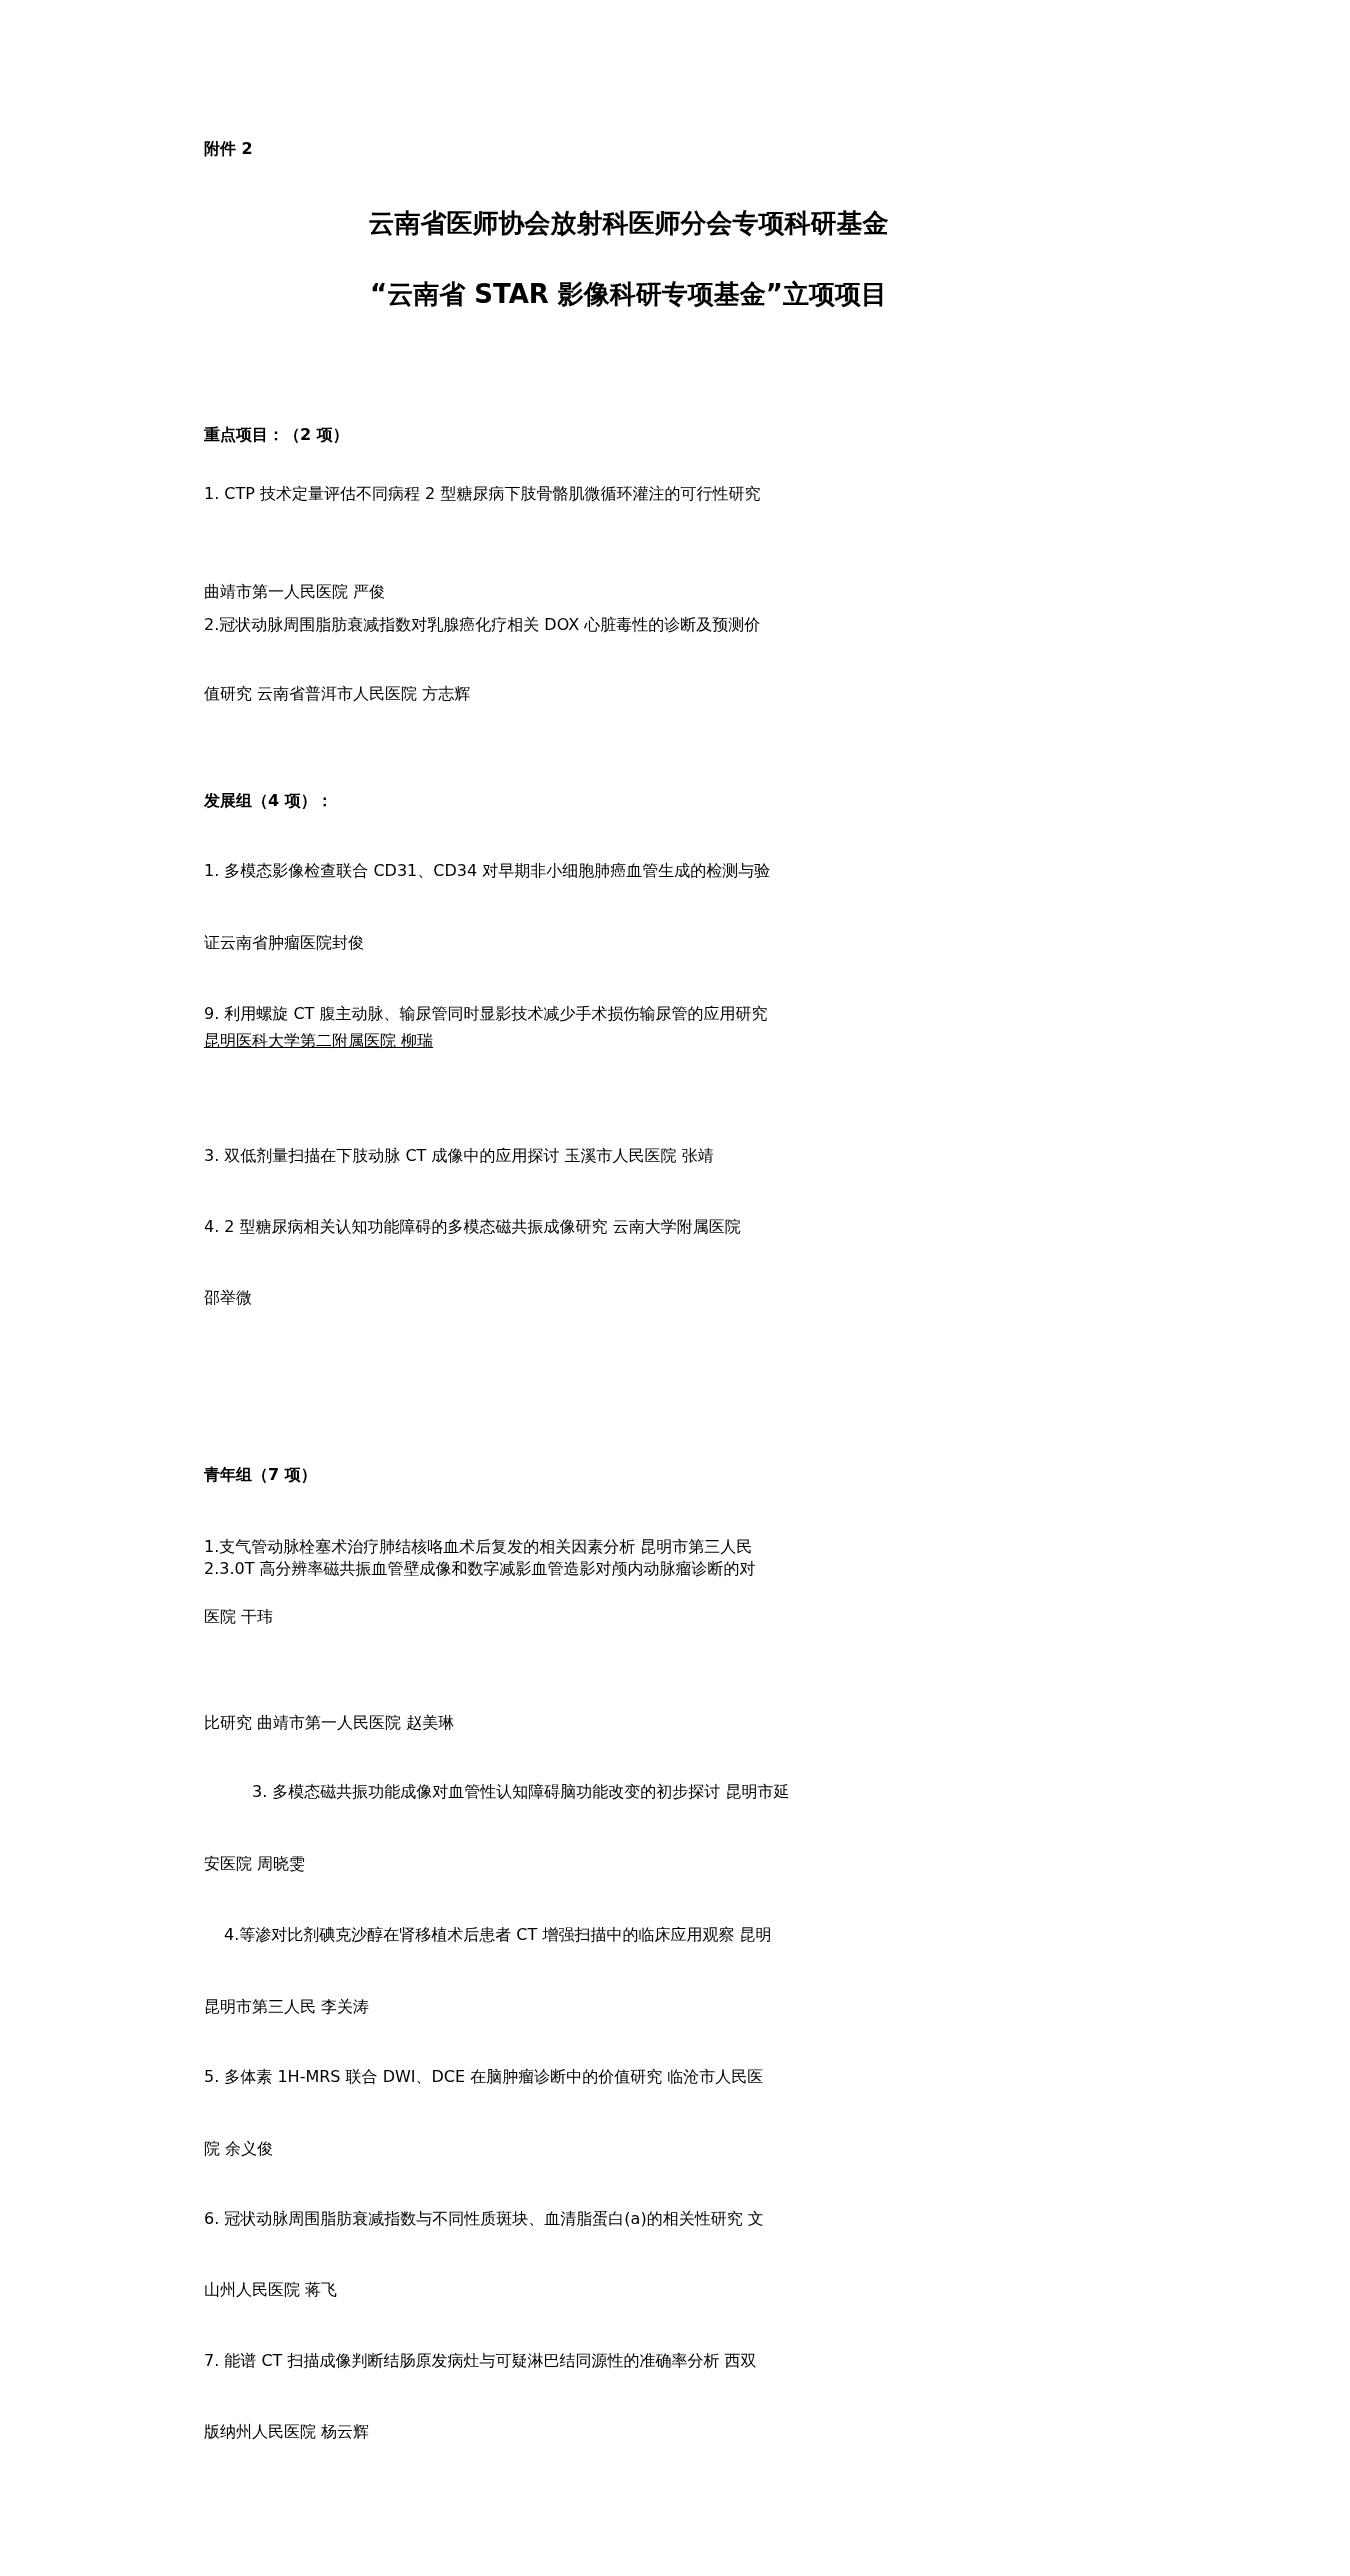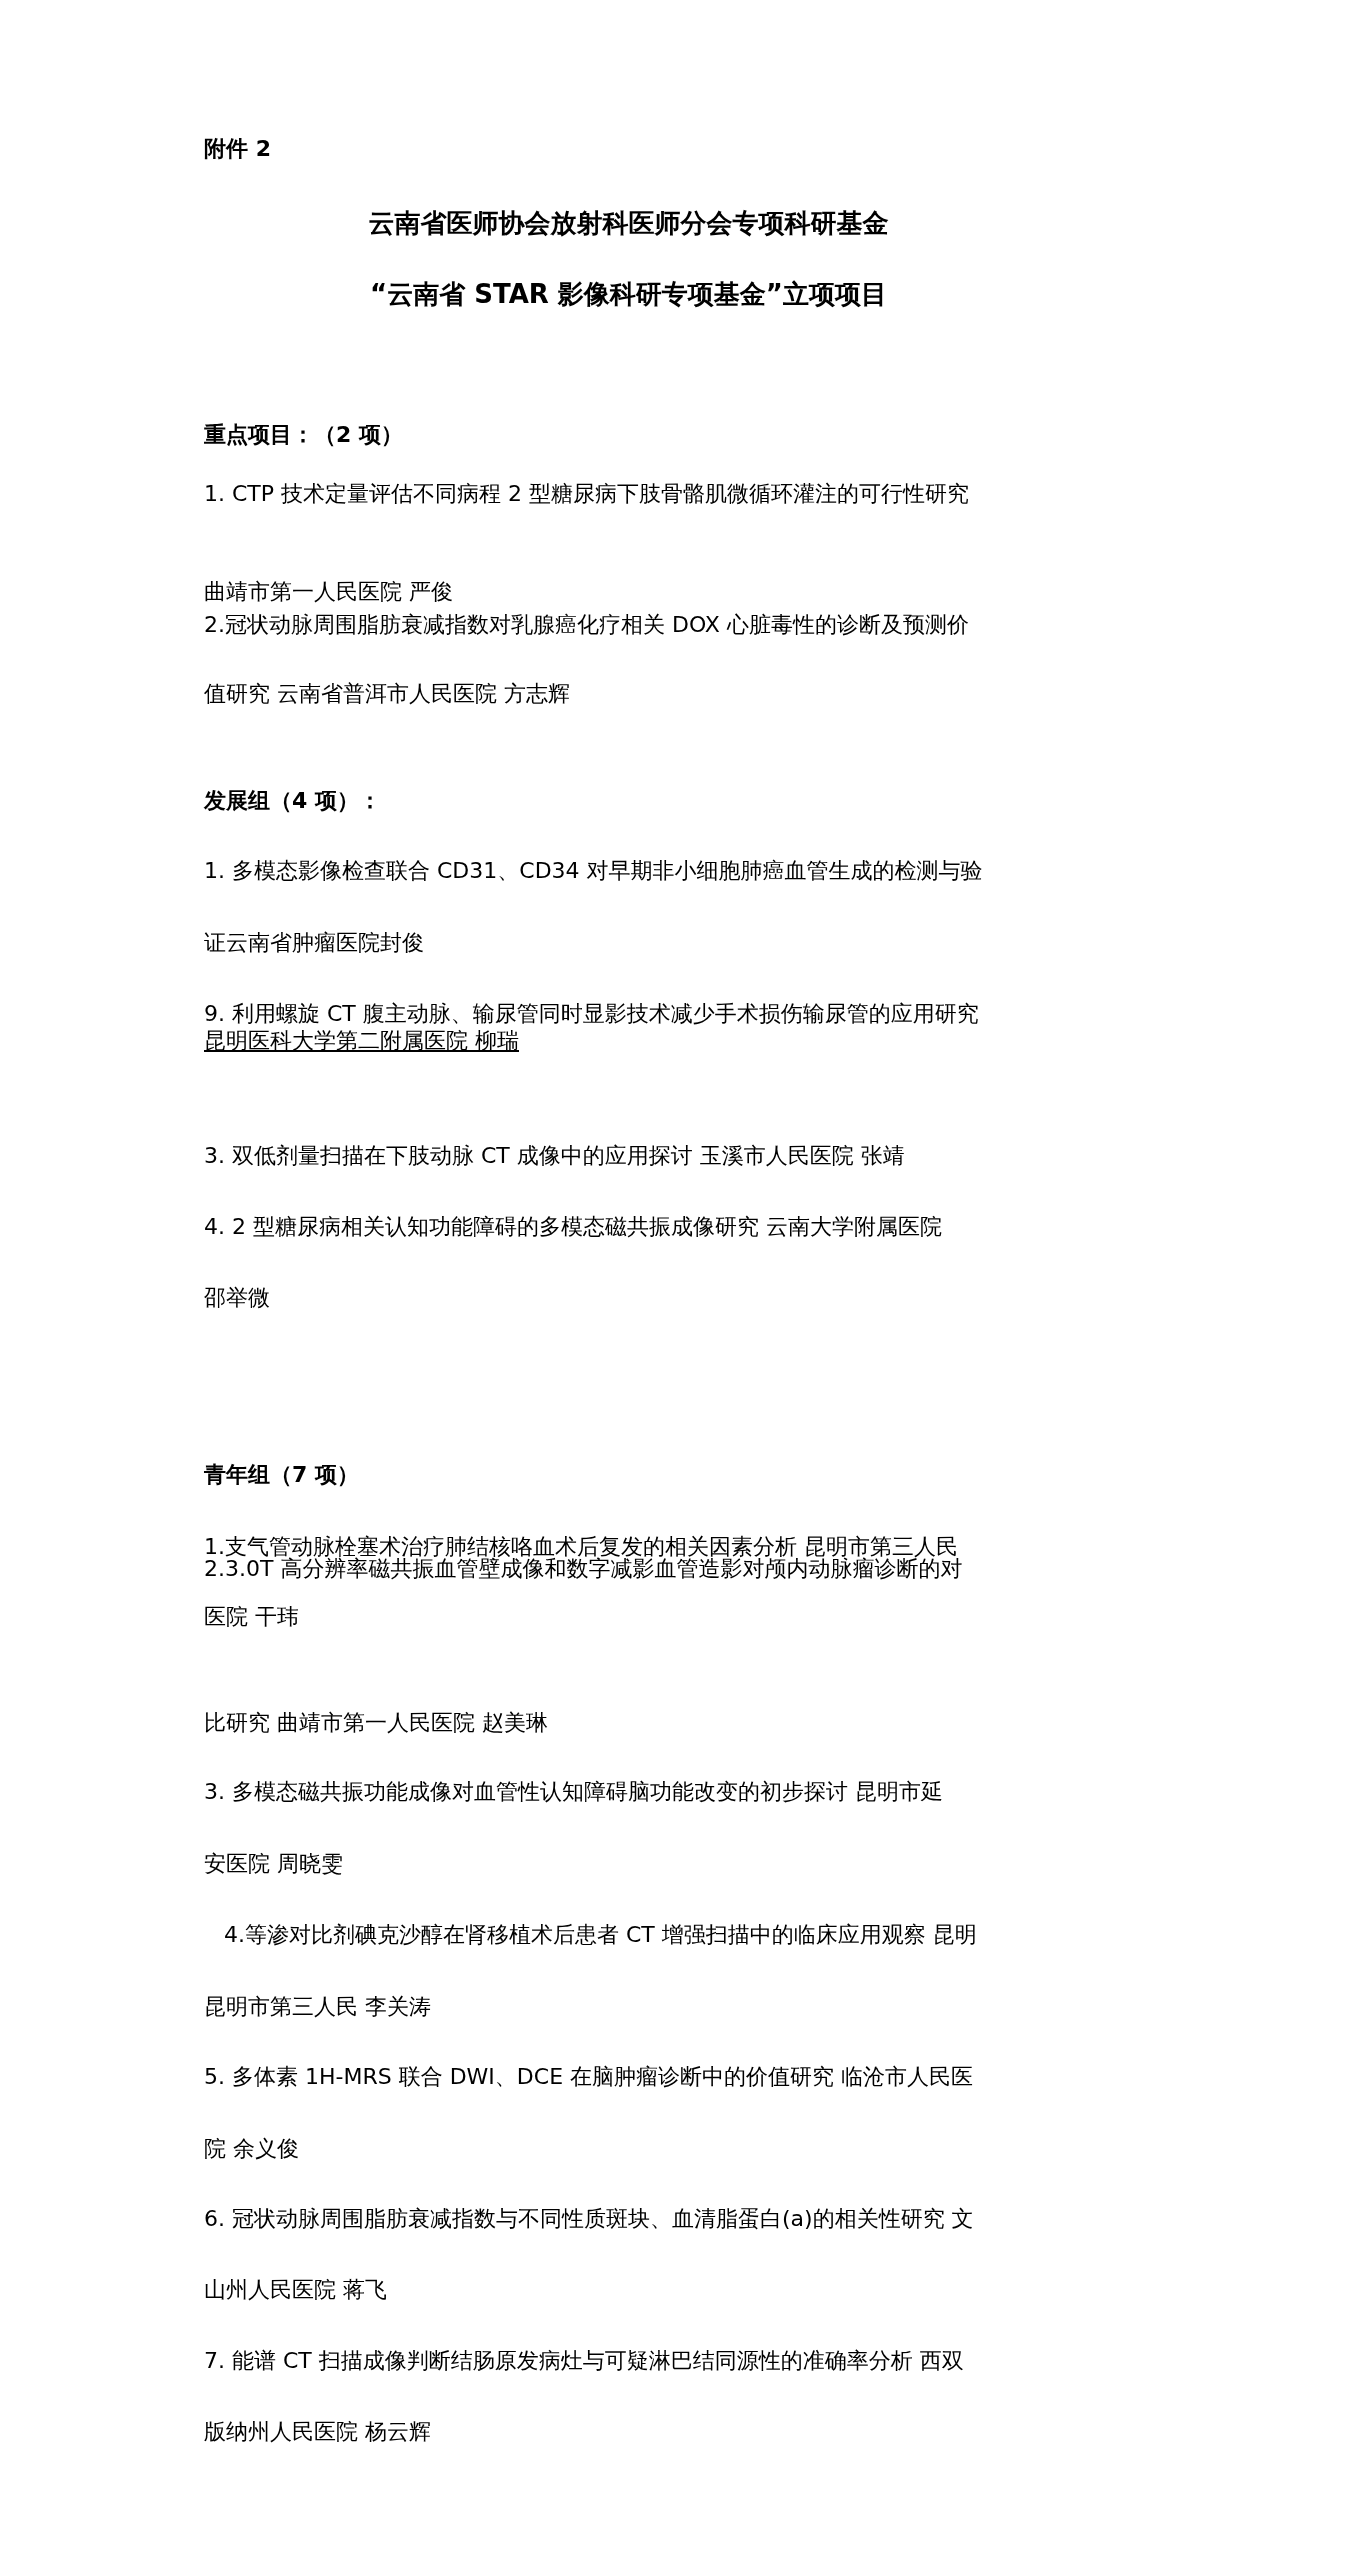--- a/index.html
+++ b/index.html
@@ -3,21 +3,21 @@
 <meta charset="utf-8">
 <style>
   html, body { margin: 0; padding: 0; background: #ffffff; }
   body {
     width: 1351px; height: 2576px; position: relative; overflow: hidden;
     font-family: "DejaVu Sans", "Liberation Sans", sans-serif;
     color: #000000;
   }
   .line {
     position: absolute; left: 204px; white-space: nowrap;
-    font-size: 22px; line-height: 34px; letter-spacing: 0px;
+    font-size: 16px; line-height: 34px; letter-spacing: 0px;
   }
   .bold { font-weight: bold; }
   .center { left: 0; width: 1257px; text-align: center; }
   .title { font-size: 26px; font-weight: bold; }
 </style>
 </head>
 <body>
 
 <div class="line bold" style="top:132px;">附件 2</div>
 <div class="line center title" style="top:206px;">云南省医师协会放射科医师分会专项科研基金</div>
@@ -58,21 +58,21 @@
   <div class="line bold" style="top:1458px;">青年组（7 项）</div>
   <div>
     <div class="line" style="top:1530px;">1.支气管动脉栓塞术治疗肺结核咯血术后复发的相关因素分析  昆明市第三人民</div>
     <div class="line" style="top:1600px;">医院  干玮</div>
   </div>
   <div>
     <div class="line" style="top:1552px;">2.3.0T 高分辨率磁共振血管壁成像和数字减影血管造影对颅内动脉瘤诊断的对</div>
     <div class="line" style="top:1706px;">比研究  曲靖市第一人民医院  赵美琳</div>
   </div>
   <div>
-    <div class="line" style="top:1775px;">3.  多模态磁共振功能成像对血管性认知障碍脑功能改变的初步探讨  昆明市延</div>
+    <div class="line" style="top:1775px;margin-left:48px;">3.  多模态磁共振功能成像对血管性认知障碍脑功能改变的初步探讨  昆明市延</div>
     <div class="line" style="top:1847px;">安医院  周晓雯</div>
   </div>
   <div>
     <div class="line" style="top:1918px;margin-left:20px;">4.等渗对比剂碘克沙醇在肾移植术后患者 CT 增强扫描中的临床应用观察  昆明</div>
     <div class="line" style="top:1990px;">昆明市第三人民  李关涛</div>
   </div>
   <div>
     <div class="line" style="top:2060px;">5.  多体素 1H-MRS 联合 DWI、DCE 在脑肿瘤诊断中的价值研究  临沧市人民医</div>
     <div class="line" style="top:2132px;">院  余义俊</div>
   </div>

